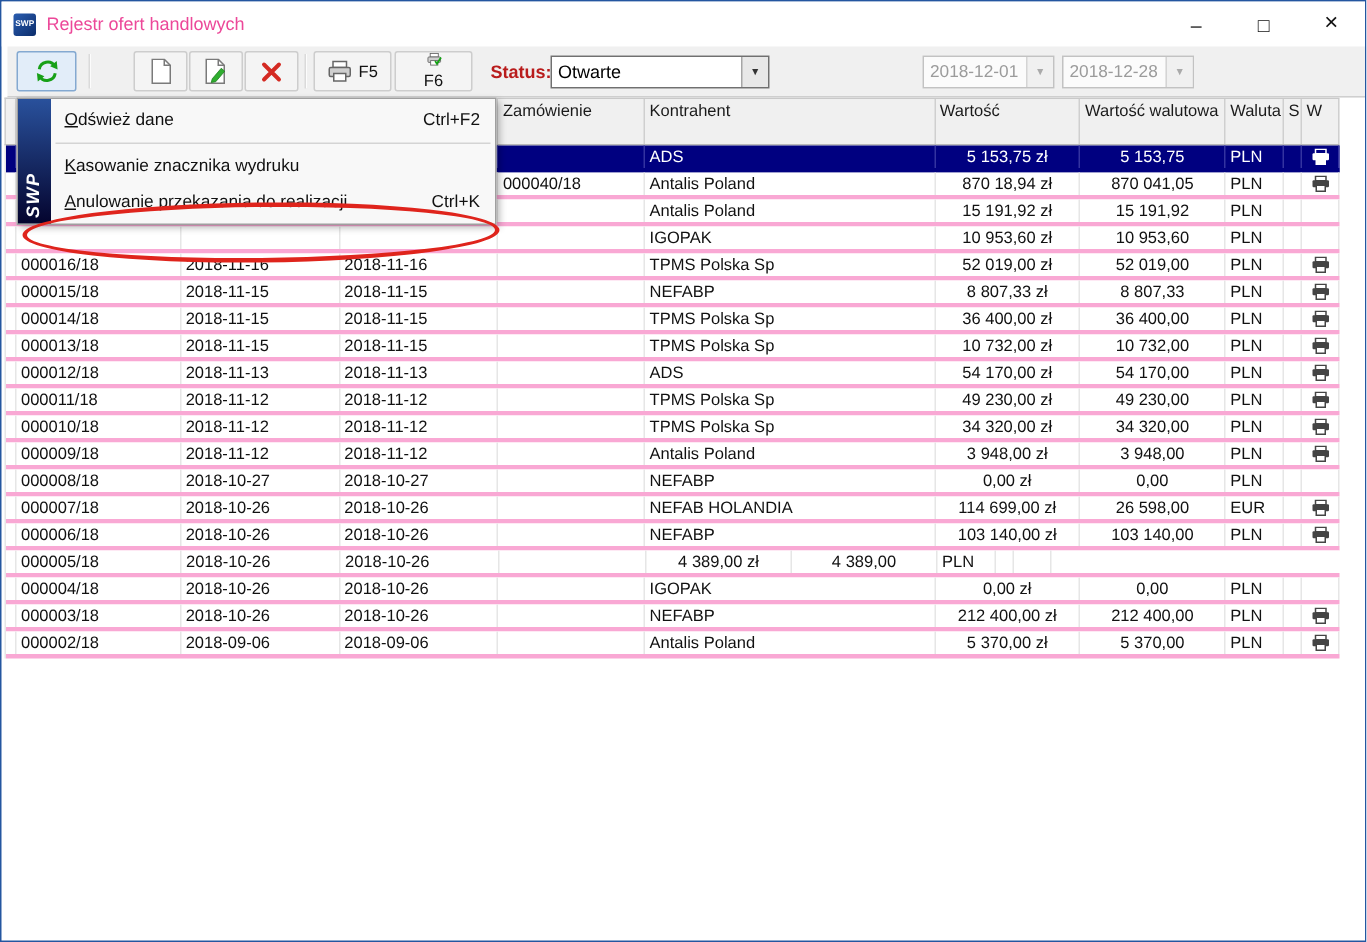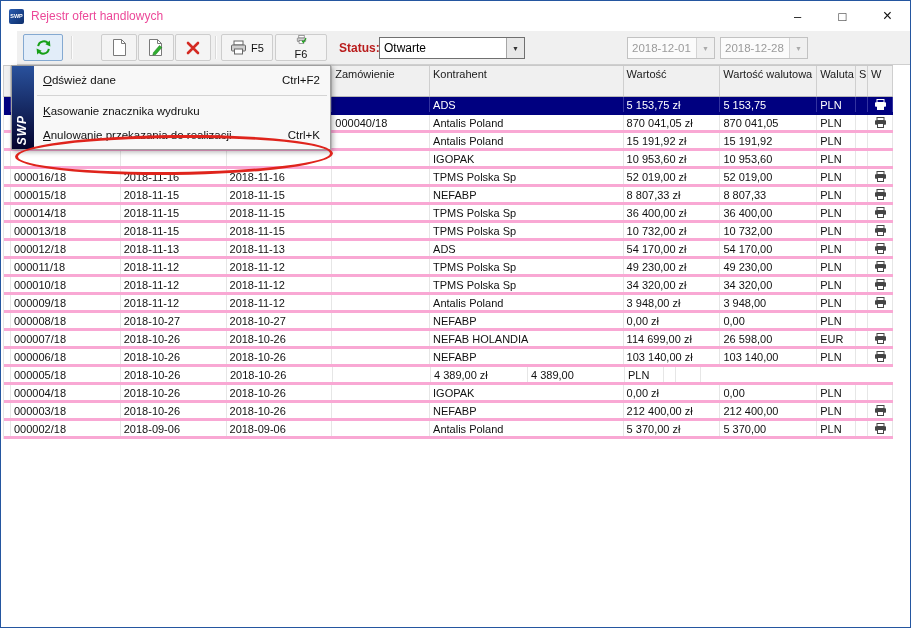--- a/index.html
+++ b/index.html
@@ -8,21 +8,21 @@
 
   
   .titlebar{position:absolute;top:0;left:0;right:0;height:30px;background:#ffffff;display:flex;align-items:center;}
   .app-icon{width:15px;height:15px;margin:0 7px 0 8px;background:linear-gradient(135deg,#2a5db0,#0c2d6b);border-radius:2px;color:#fff;font-size:5.5px;font-weight:bold;display:flex;align-items:center;justify-content:center;}
   .title{font-size:12px;color:#ec4899;}
   .caption-buttons{margin-left:auto;display:flex;height:100%;}
   .cap-btn{width:45px;height:30px;display:flex;align-items:center;justify-content:center;font-size:13px;color:#111;cursor:default;}
   .cap-btn.close{font-size:16px;}
 
   
-  .toolbar{position:absolute;top:30px;left:16px;right:0;height:34px;background:#f0f0f0;border-bottom:1px solid #cfcfcf;box-sizing:border-box;}
+  .toolbar{position:absolute;top:30px;left:4px;right:0;height:34px;background:#f0f0f0;border-bottom:1px solid #cfcfcf;box-sizing:border-box;}
   .tb-btn{position:absolute;top:3px;height:27px;background:#f4f4f4;border:1px solid #cdcdcd;border-radius:2px;display:flex;align-items:center;justify-content:center;gap:4px;box-sizing:border-box;font-size:11px;color:#111;}
   .tb-btn.pressed{background:#e2edf9;border-color:#84a9d1;}
   .tb-sep{position:absolute;top:5px;width:1px;height:23px;background:#dadada;border-right:1px solid #fcfcfc;}
   .status-label{position:absolute;left:322px;top:10px;font-size:12px;color:#b91c1c;font-weight:bold;}
   .combo{position:absolute;left:362px;top:6px;width:146px;height:22px;background:#fff;border:1px solid #707070;display:flex;align-items:center;box-sizing:border-box;}
   .combo-text{flex:1;padding-left:4px;font-size:12px;color:#000;white-space:nowrap;overflow:hidden;}
   .combo-btn{width:17px;height:100%;background:#e8e8e8;border-left:1px solid #a6a6a6;display:flex;align-items:center;justify-content:center;font-size:7px;color:#333;}
   .date{position:absolute;top:6px;width:88px;height:22px;background:#fbfbfb;border:1px solid #c2c2c2;display:flex;align-items:center;box-sizing:border-box;}
   .date .combo-text{font-size:11.5px;color:#9b9b9b;}
   .date .combo-btn{color:#aaa;background:#f0f0f0;border-left:1px solid #d4d4d4;}
@@ -30,21 +30,21 @@
   .exit-btn{position:absolute;left:797px;top:4px;width:109px;height:26px;background:#f2f2f2;border:1px solid #9a9a9a;border-radius:2px;display:flex;align-items:center;justify-content:center;gap:5px;font-size:12px;font-weight:bold;color:#000;box-sizing:border-box;}
 
   
   .grid{position:absolute;left:2px;top:64px;width:890px;background:#fff;}
   .ghead{display:flex;height:32px;background:#f0f0f0;border-top:1px solid #c9c9c9;border-bottom:1px solid #b9b9b9;border-left:1px solid #cfcfcf;box-sizing:border-box;}
   .hcell{border-right:1px solid #cfcfcf;font-size:11px;padding:2px 3px 0;box-sizing:border-box;overflow:hidden;white-space:nowrap;line-height:13px;color:#1a1a1a;}
   .hcell.wrap{white-space:normal;}
   .gbody{border-left:1px solid #e6e6e6;}
   .grow{display:flex;height:18px;background:#fff;border-bottom:3px solid #f9a8d4;box-sizing:border-box;}
   .cell{border-right:1px solid #e6e6e6;font-size:11px;line-height:17px;padding:0 3px;box-sizing:border-box;overflow:hidden;white-space:nowrap;color:#111;}
-  .cell.num{text-align:left;}
+  .cell.num{text-align:center;}
   .cell.icon{display:flex;align-items:center;justify-content:center;padding:0;color:#444;}
   .grow.selected{background:#000080;border-bottom-color:#000080;}
   .grow.selected .cell{color:#fff;border-right-color:#3333a0;}
   .grow.selected .cell.icon{color:#fff;}
   .c0{width:6px}.c1{width:110px}.c2{width:106px}.c3{width:106px}.c4{width:98px}.c5{width:194px}
   .c6{width:97px}.c7{width:97px}.c8{width:39px}.c9{width:12px}.c10{width:25px}
 
   
   .menu{position:absolute;left:10px;top:64px;width:320px;background:#f8f8f8;border:1px solid #9f9f9f;box-shadow:2px 2px 5px rgba(0,0,0,.3);z-index:50;box-sizing:border-box;padding:2px 0;}
   .menu-banner{position:absolute;left:0;top:0;bottom:0;width:22px;background:linear-gradient(to top,#04042e,#29519c);}
@@ -175,21 +175,21 @@
             </svg>
           </div>
         </div>
         <div class="grow">
           <div class="cell c0"></div>
           <div class="cell c1"></div>
           <div class="cell c2"></div>
           <div class="cell c3"></div>
           <div class="cell c4">000040/18</div>
           <div class="cell c5">Antalis Poland</div>
-          <div class="cell c6 num">870 041,05 zł</div>
+          <div class="cell c6 num">870 18,94 zł</div>
           <div class="cell c7 num">870 041,05</div>
           <div class="cell c8">PLN</div>
           <div class="cell c9"></div>
           <div class="cell c10 icon">
             <svg width="13" height="11" viewBox="0 0 13 11">
               <rect x="3" y="0.5" width="7" height="3" fill="none" stroke="currentColor"></rect>
               <rect x="1" y="3.2" width="11" height="4.6" rx="0.8" fill="currentColor"></rect>
               <rect x="3.5" y="6.5" width="6" height="4" fill="#ffffff" stroke="currentColor"></rect>
             </svg>
           </div>

